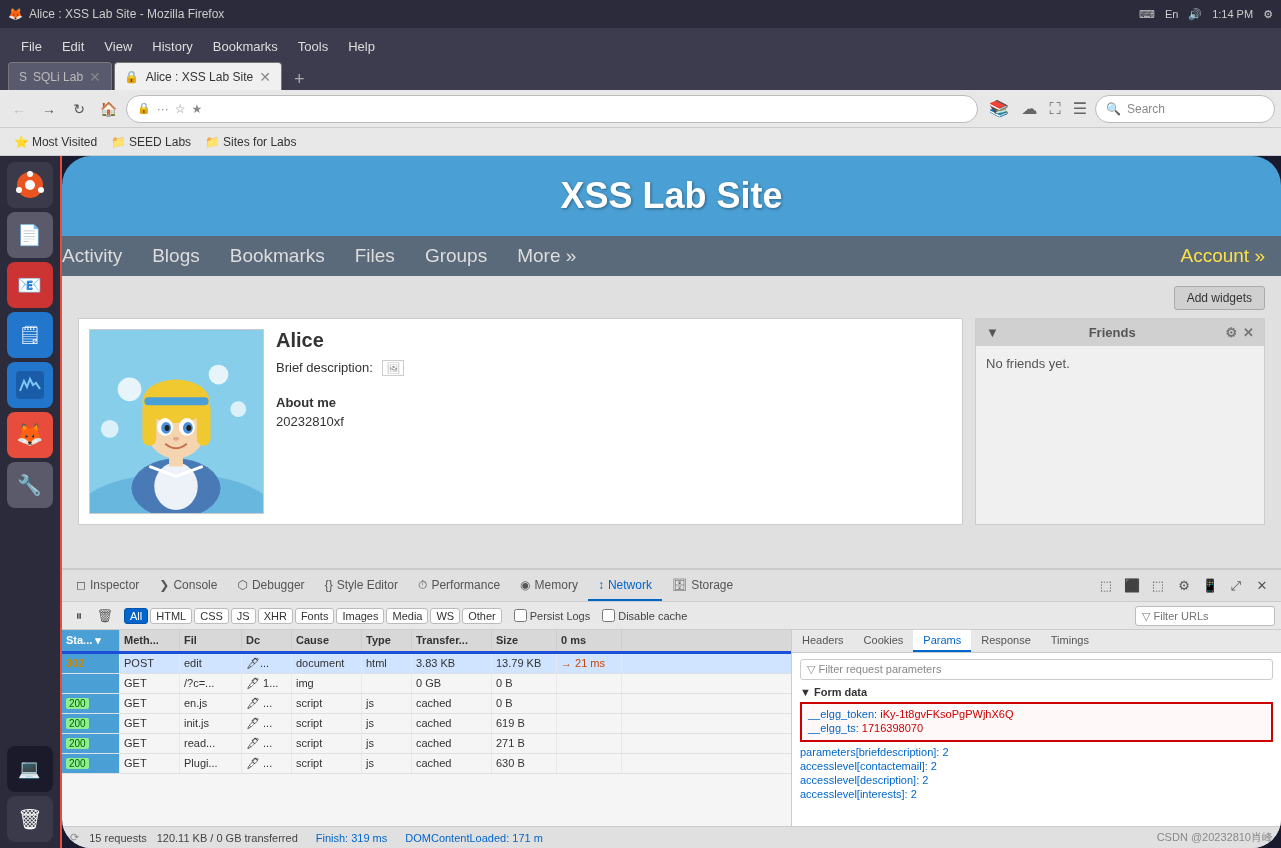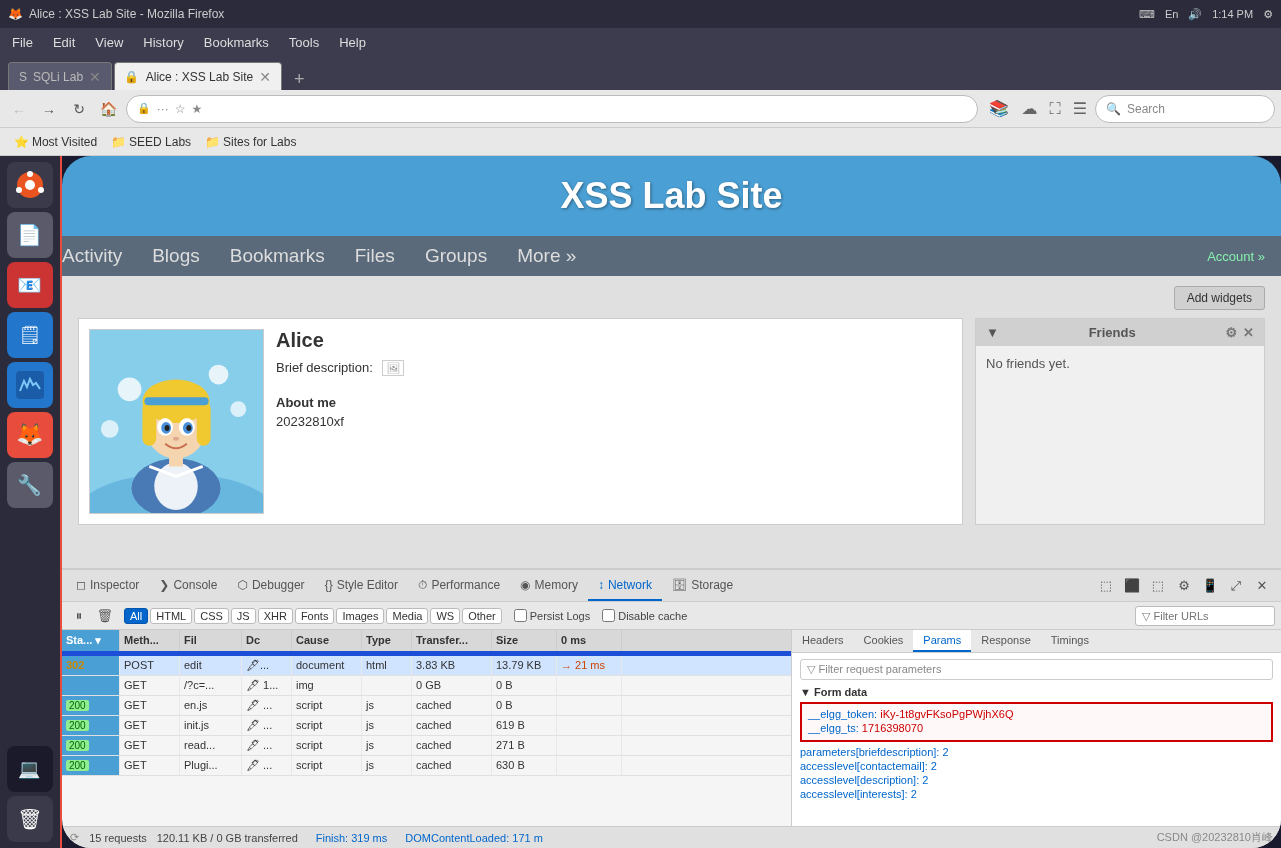--- a/index.html
+++ b/index.html
@@ -17,22 +17,22 @@
       font-size: 12px;
     }
     .titlebar-left { display: flex; align-items: center; gap: 6px; }
     .titlebar-right { display: flex; align-items: center; gap: 10px; font-size: 11px; }
 
     
     .menubar {
       height: 28px;
       background: #3c3c4e;
       display: flex;
-      align-items: center;
-      padding: 0 4px;
+      align-items: flex-end;
+      padding: 0 13px;
       gap: 4px;
     }
     .menubar-item {
       padding: 2px 8px;
       color: #ddd;
       font-size: 13px;
       cursor: pointer;
       border-radius: 3px;
     }
 
@@ -356,21 +356,21 @@
     .network-requests {
       width: 730px;
       overflow: hidden;
       border-right: 1px solid #ccc;
       display: flex;
       flex-direction: column;
     }
     .table-header {
       display: flex;
       background: #d8d8d8;
-      border-bottom: 5px solid #1d4ed8;
+      border-bottom: 3px solid #1d4ed8;
       font-size: 11px;
       font-weight: bold;
       color: #333;
     }
     .th {
       padding: 4px 4px;
       border-right: 1px solid #ccc;
       overflow: hidden;
       white-space: nowrap;
     }
@@ -594,21 +594,21 @@
     </div>
 
     <div class="site-nav">
       <span class="site-nav-item">Activity</span>
       <span class="site-nav-item">Blogs</span>
       <span class="site-nav-item">Bookmarks</span>
       <span class="site-nav-item">Files</span>
       <span class="site-nav-item">Groups</span>
       <span class="site-nav-item">More »</span>
       <div style="margin-left:auto; padding-right:16px;">
-        <span style="color:#86efac; font-size:13px; cursor:pointer;">Account »</span>
+        <span style="color:#fde047; font-size:19px; cursor:pointer;">Account »</span>
       </div>
     </div>
 
     <div class="page-content">
       <div class="add-widgets-row">
         <button class="add-widgets-btn">Add widgets</button>
       </div>
       <div class="profile-area">
         <div class="profile-card">
           <div class="profile-img">

